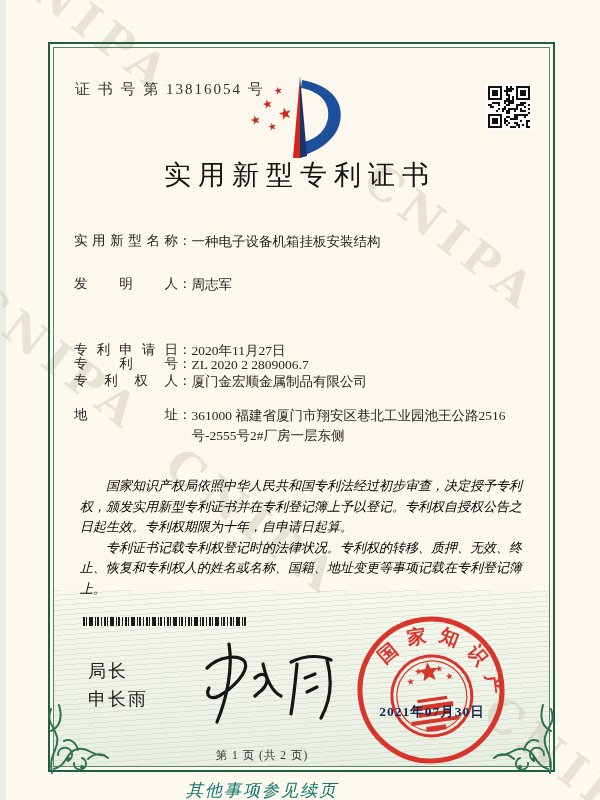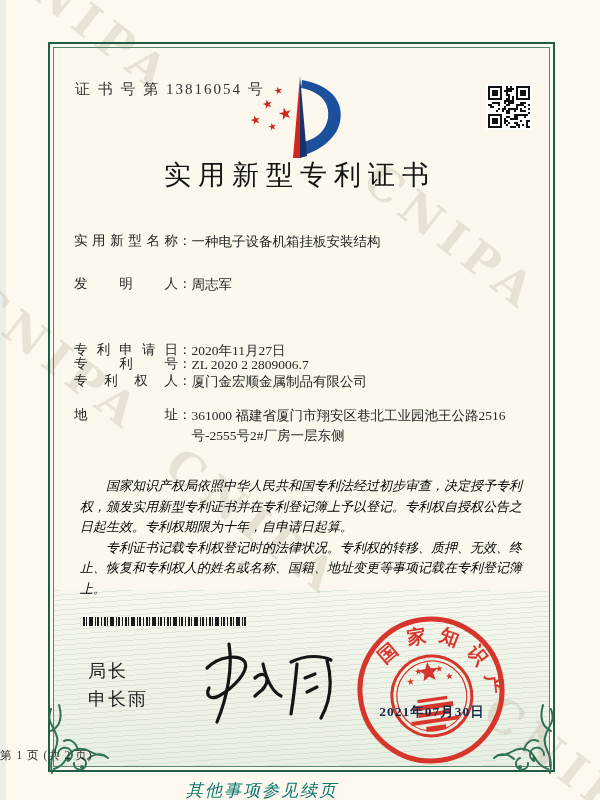--- a/index.html
+++ b/index.html
@@ -76,21 +76,21 @@
   .signature{position:absolute;left:185px;top:634px;z-index:3;}
   .seal{position:absolute;left:352px;top:610px;z-index:4;opacity:0.93;}
   .seal-date{
     position:absolute;left:358px;top:703px;width:148px;text-align:center;z-index:5;
     font-size:13.5px;font-weight:bold;color:#16294e;letter-spacing:1px;white-space:nowrap;
   }
   .corner{position:absolute;z-index:3;}
   .corner.left{left:44px;top:693px;}
   .corner.right{left:480px;top:693px;transform:scaleX(-1);}
   .page-info{
-    position:absolute;left:0;top:748px;width:524px;
+    position:absolute;left:0;top:748px;width:524px;text-align:center;
     font-size:11.5px;letter-spacing:1px;color:#333;z-index:3;
   }
   .note{
     position:absolute;left:0;top:779px;width:524px;text-align:center;
     font-size:17px;font-style:italic;letter-spacing:2px;color:#0f766e;z-index:3;
   }
 </style>
 </head>
 <body>
 

